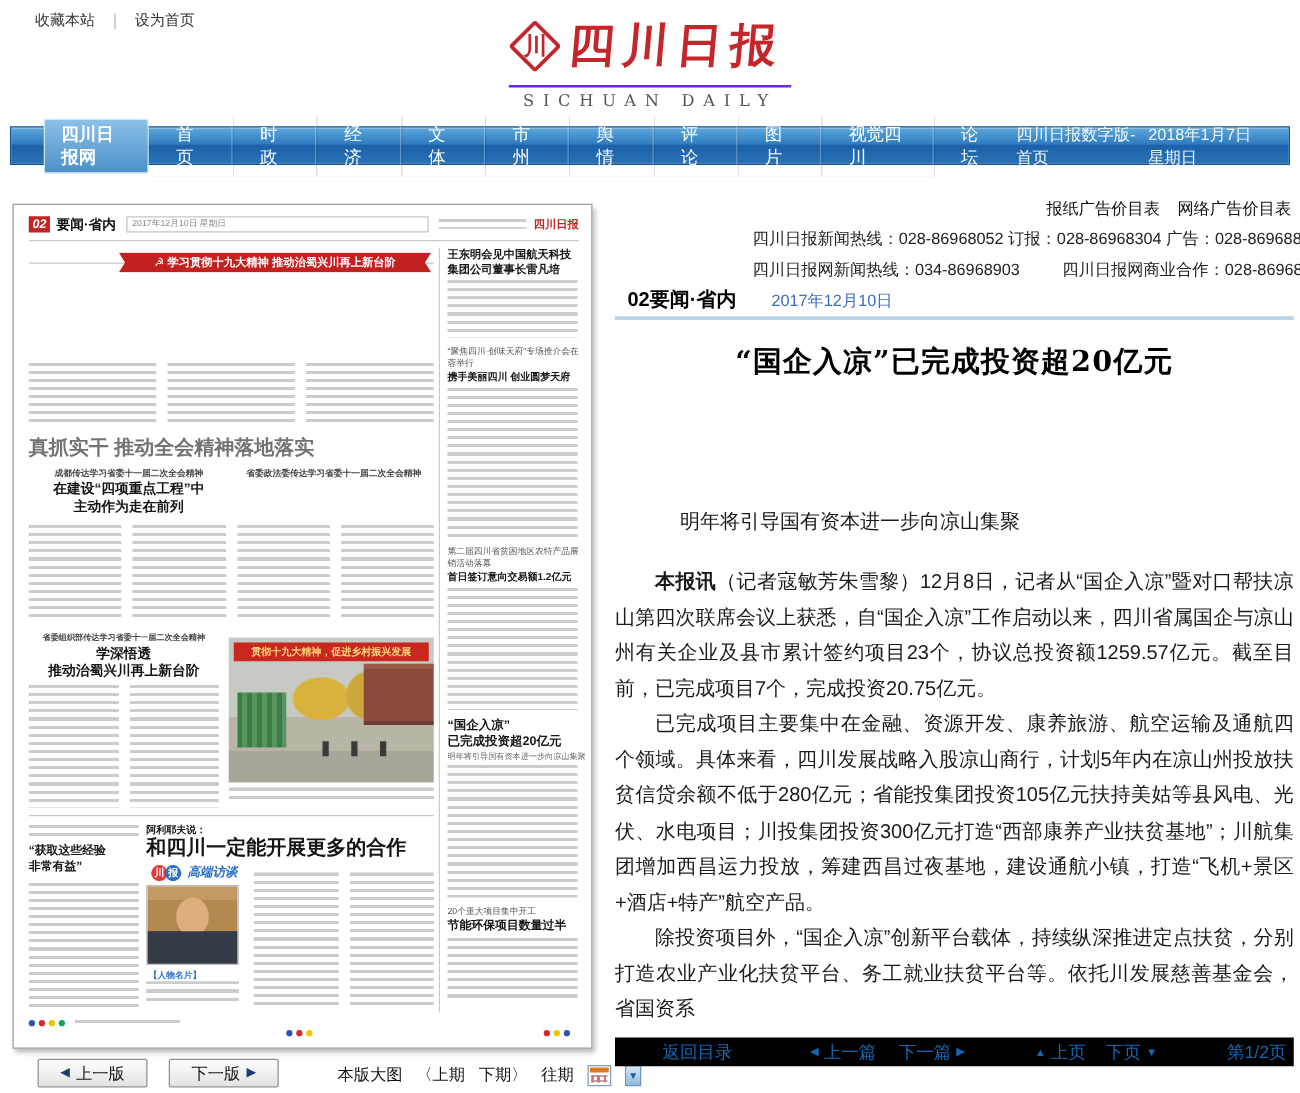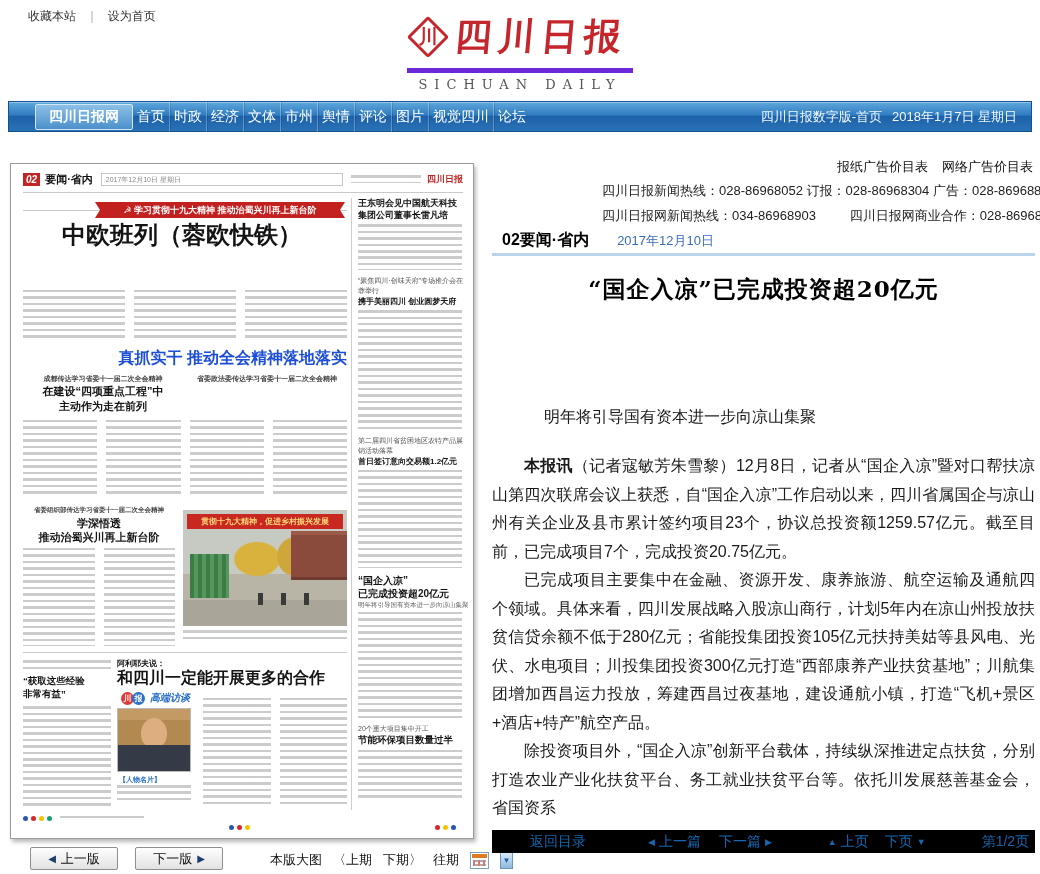--- a/index.html
+++ b/index.html
@@ -12,29 +12,29 @@
   .topbar { left:28px; top:8px; font-size:12px; color:#333; }
   .topbar a { color:#333; text-decoration:none; cursor:pointer; }
   .topbar .sep { color:#999; margin:0 10px; }
 
   
   .logo { left:50%; top:12px; transform:translateX(-50%); display:flex; flex-direction:column; align-items:center; cursor:pointer; }
   .logo-row { display:flex; align-items:center; gap:12px; padding:0 6px 4px; }
   .logo-diamond { width:30px; height:30px; border:3px solid #c5262c; border-radius:3px; transform:rotate(45deg); display:flex; align-items:center; justify-content:center; }
   .logo-diamond span { transform:rotate(-45deg); color:#c5262c; font-weight:bold; font-size:19px; font-family:"DejaVu Serif","Liberation Serif",serif; }
   .logo-title { color:#c5262c; font-family:"DejaVu Serif","Liberation Serif",serif; font-weight:bold; font-size:37px; letter-spacing:6px; transform:skewX(-5deg); }
-  .logo-sub { border-top:5px solid #6d28d9; margin-top:2px; padding:4px 4px 0; width:100%; text-align:center; color:#555; font-size:13px; letter-spacing:7px; font-family:"DejaVu Serif","Liberation Serif",serif; }
+  .logo-sub { border-top:2px solid #6d28d9; margin-top:2px; padding:4px 4px 0; width:100%; text-align:center; color:#555; font-size:13px; letter-spacing:7px; font-family:"DejaVu Serif","Liberation Serif",serif; }
 
   
   .nav { left:8px; top:101px; width:1024px; height:31px; border:1px solid #12518e;
     background:linear-gradient(180deg,#5fa8dc 0%,#2f7cc0 45%,#1c61a9 50%,#2a72b6 100%);
     display:flex; align-items:center; box-shadow:inset 0 1px 0 rgba(255,255,255,.35); }
   .nav-brand { margin-left:26px; padding:3px 13px; background:linear-gradient(180deg,#8cc0e6,#4b90cb);
     border:1px solid #cfe6f6; border-radius:2px; color:#fff; font-weight:bold; font-size:14px; cursor:pointer; }
-  .nav-item { padding:6px 4px; color:#fff; font-size:14px; cursor:pointer; border-right:1px solid rgba(255,255,255,.28); box-shadow:1px 0 0 rgba(0,0,0,.12);font-family:Liberation Mono, monospace; }
+  .nav-item { padding:6px 22px; color:#fff; font-size:14px; cursor:pointer; border-right:1px solid rgba(255,255,255,.28); box-shadow:1px 0 0 rgba(0,0,0,.12);font-family:Liberation Mono, monospace; }
   .nav-item:first-of-type { margin-left:28px; }
   .nav-right { margin-left:auto; padding-right:14px; color:#f2f8fd; font-size:13px; display:flex; gap:10px; }
   .nav-right .lnk { cursor:pointer; }
 
   
   .paper { left:10px; top:163px; width:464px; height:676px; background:#fff; border:1px solid #9b9b9b;
     box-shadow:2px 3px 4px rgba(0,0,0,.28); cursor:pointer; }
   .paper .in { position:absolute; inset:0; overflow:hidden; }
   .tl { background-image:repeating-linear-gradient(180deg,#8d8d8d 0px,#8d8d8d 2.5px,transparent 2.5px,transparent 6.5px); opacity:.45; }
   .cols { display:flex; gap:9px; }
@@ -142,29 +142,28 @@
     <span style="color:#c32525;font-weight:bold;font-size:9px;font-family:'DejaVu Serif',serif;white-space:nowrap;">四川日报</span>
   </div>
   <div class="abs p-line" style="left:12px;right:10px;top:28px;"></div>
 
   <div class="abs p-line" style="left:12px;width:324px;top:46px;"></div>
   <div class="abs p-banner" style="left:84px;top:38px;width:250px;">
     <span>☭</span>
     <span>学习贯彻十九大精神  推动治蜀兴川再上新台阶</span>
   </div>
   <div class="abs ph-head" style="left:16px;top:56px;width:310px;text-align:center;font-size:24px;line-height:30px;">
-    <div>中欧班列（蓉欧快铁）</div>
   </div>
   <div class="abs cols" style="left:12px;top:126px;width:324px;height:50px;">
     <div class="tl"></div>
         <div class="tl"></div>
         <div class="tl"></div>
   </div>
 
-  <div class="abs ph-head" style="left:12px;top:184px;width:324px;text-align:right;font-size:16px;color:#1d4ed8;">真抓实干  推动全会精神落地落实</div>
+  <div class="abs ph-head" style="left:12px;top:184px;width:324px;text-align:left;font-size:16px;color:#737373;">真抓实干  推动全会精神落地落实</div>
   <div class="abs kick" style="left:16px;top:210px;width:152px;text-align:center;">成都传达学习省委十一届二次全会精神</div>
   <div class="abs ph-head" style="left:16px;top:220px;width:152px;text-align:center;font-size:11px;line-height:15px;">
     <div>在建设“四项重点工程”中</div>
         <div>主动作为走在前列</div>
   </div>
   <div class="abs kick" style="left:178px;top:210px;width:156px;text-align:center;">省委政法委传达学习省委十一届二次全会精神</div>
   <div class="abs cols" style="left:12px;top:256px;width:324px;height:76px;">
     <div class="tl"></div>
         <div class="tl"></div>
         <div class="tl"></div>

